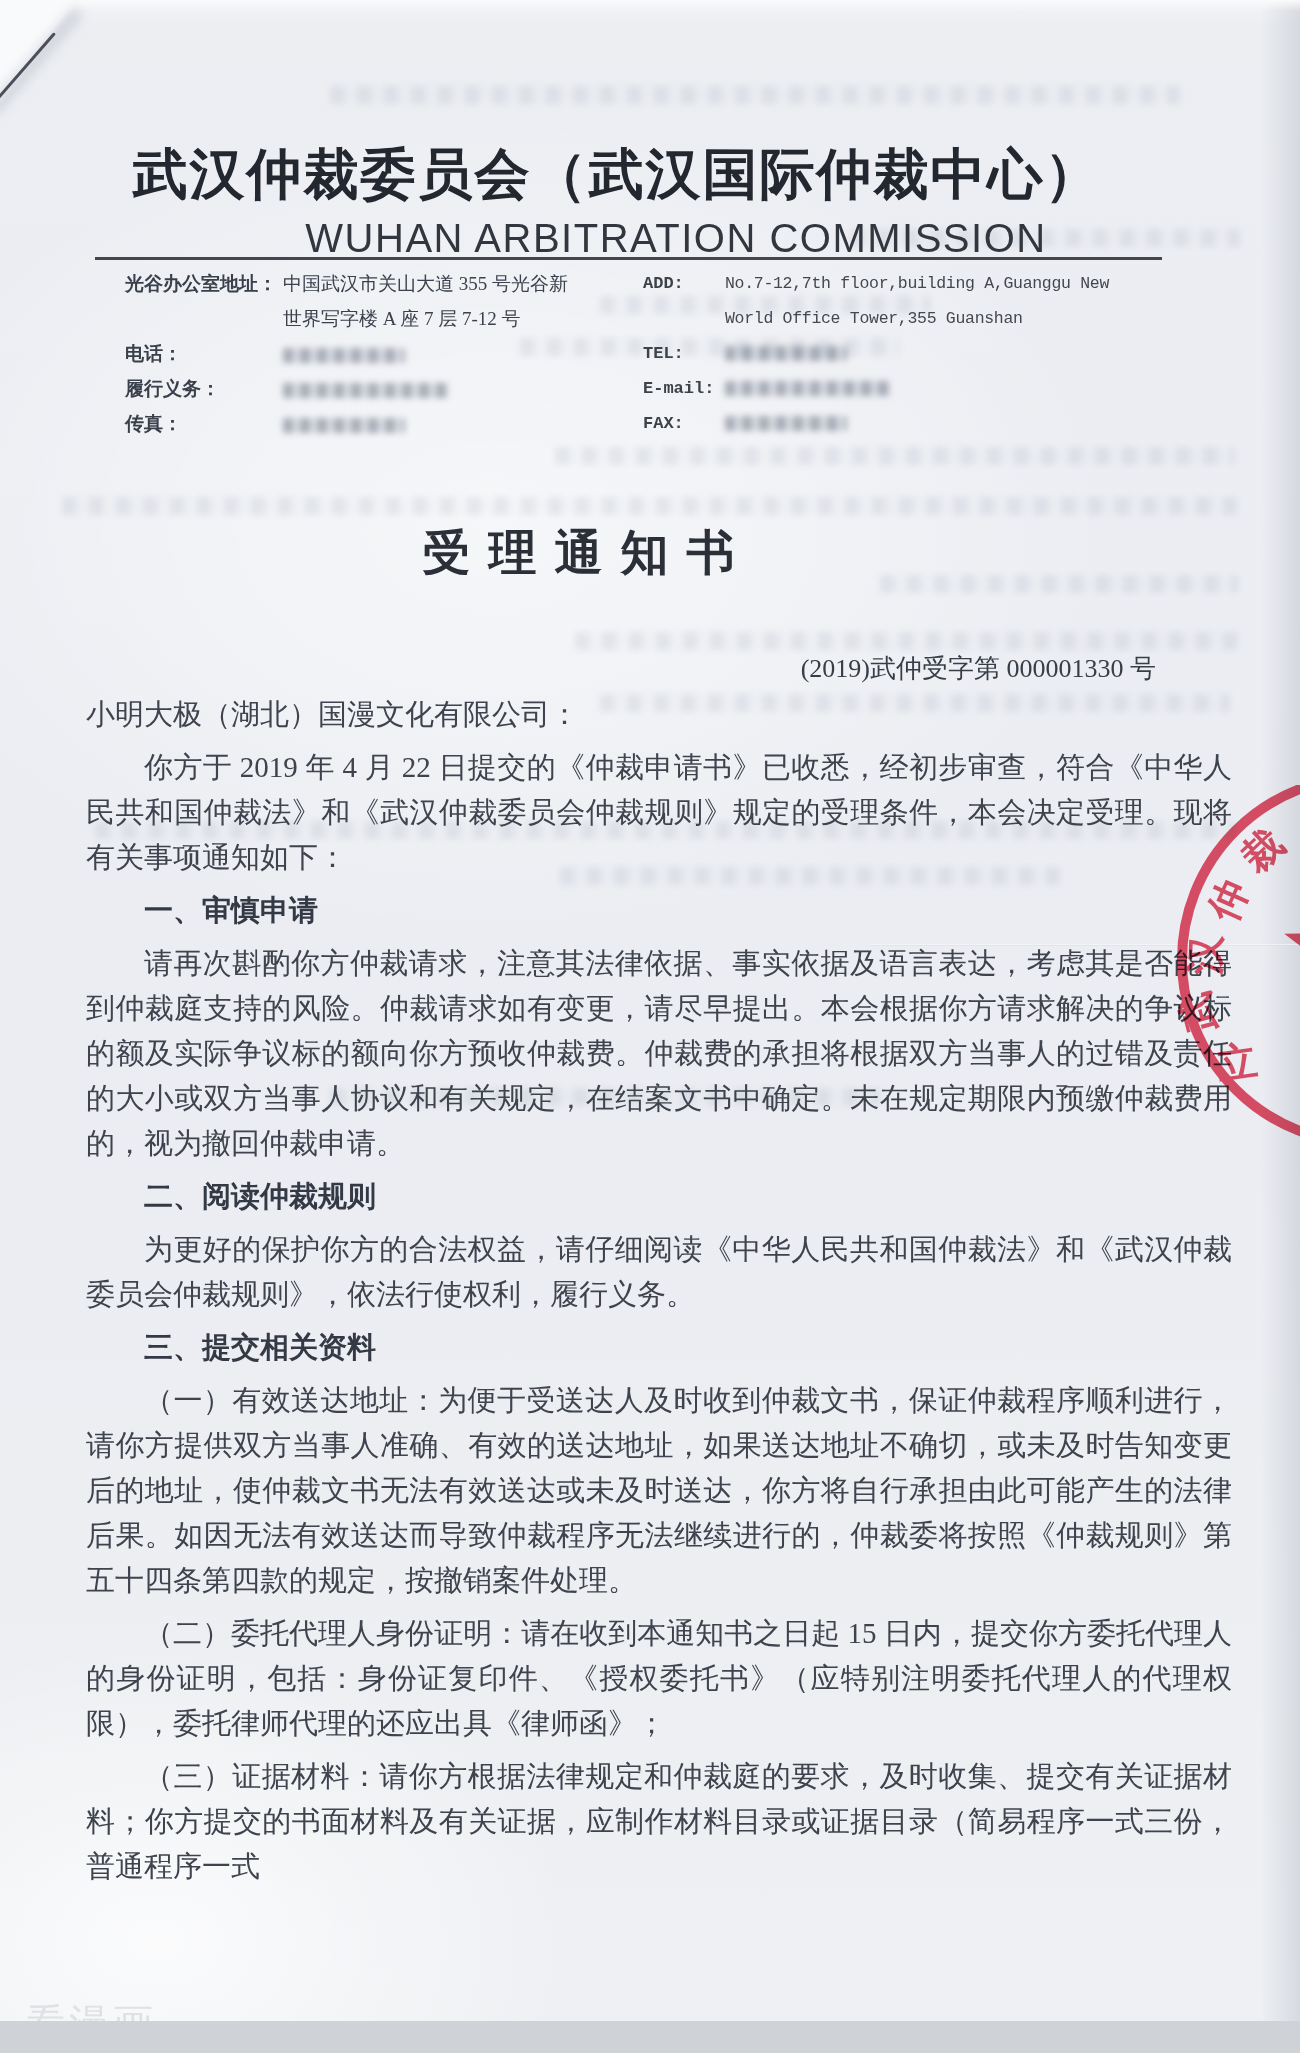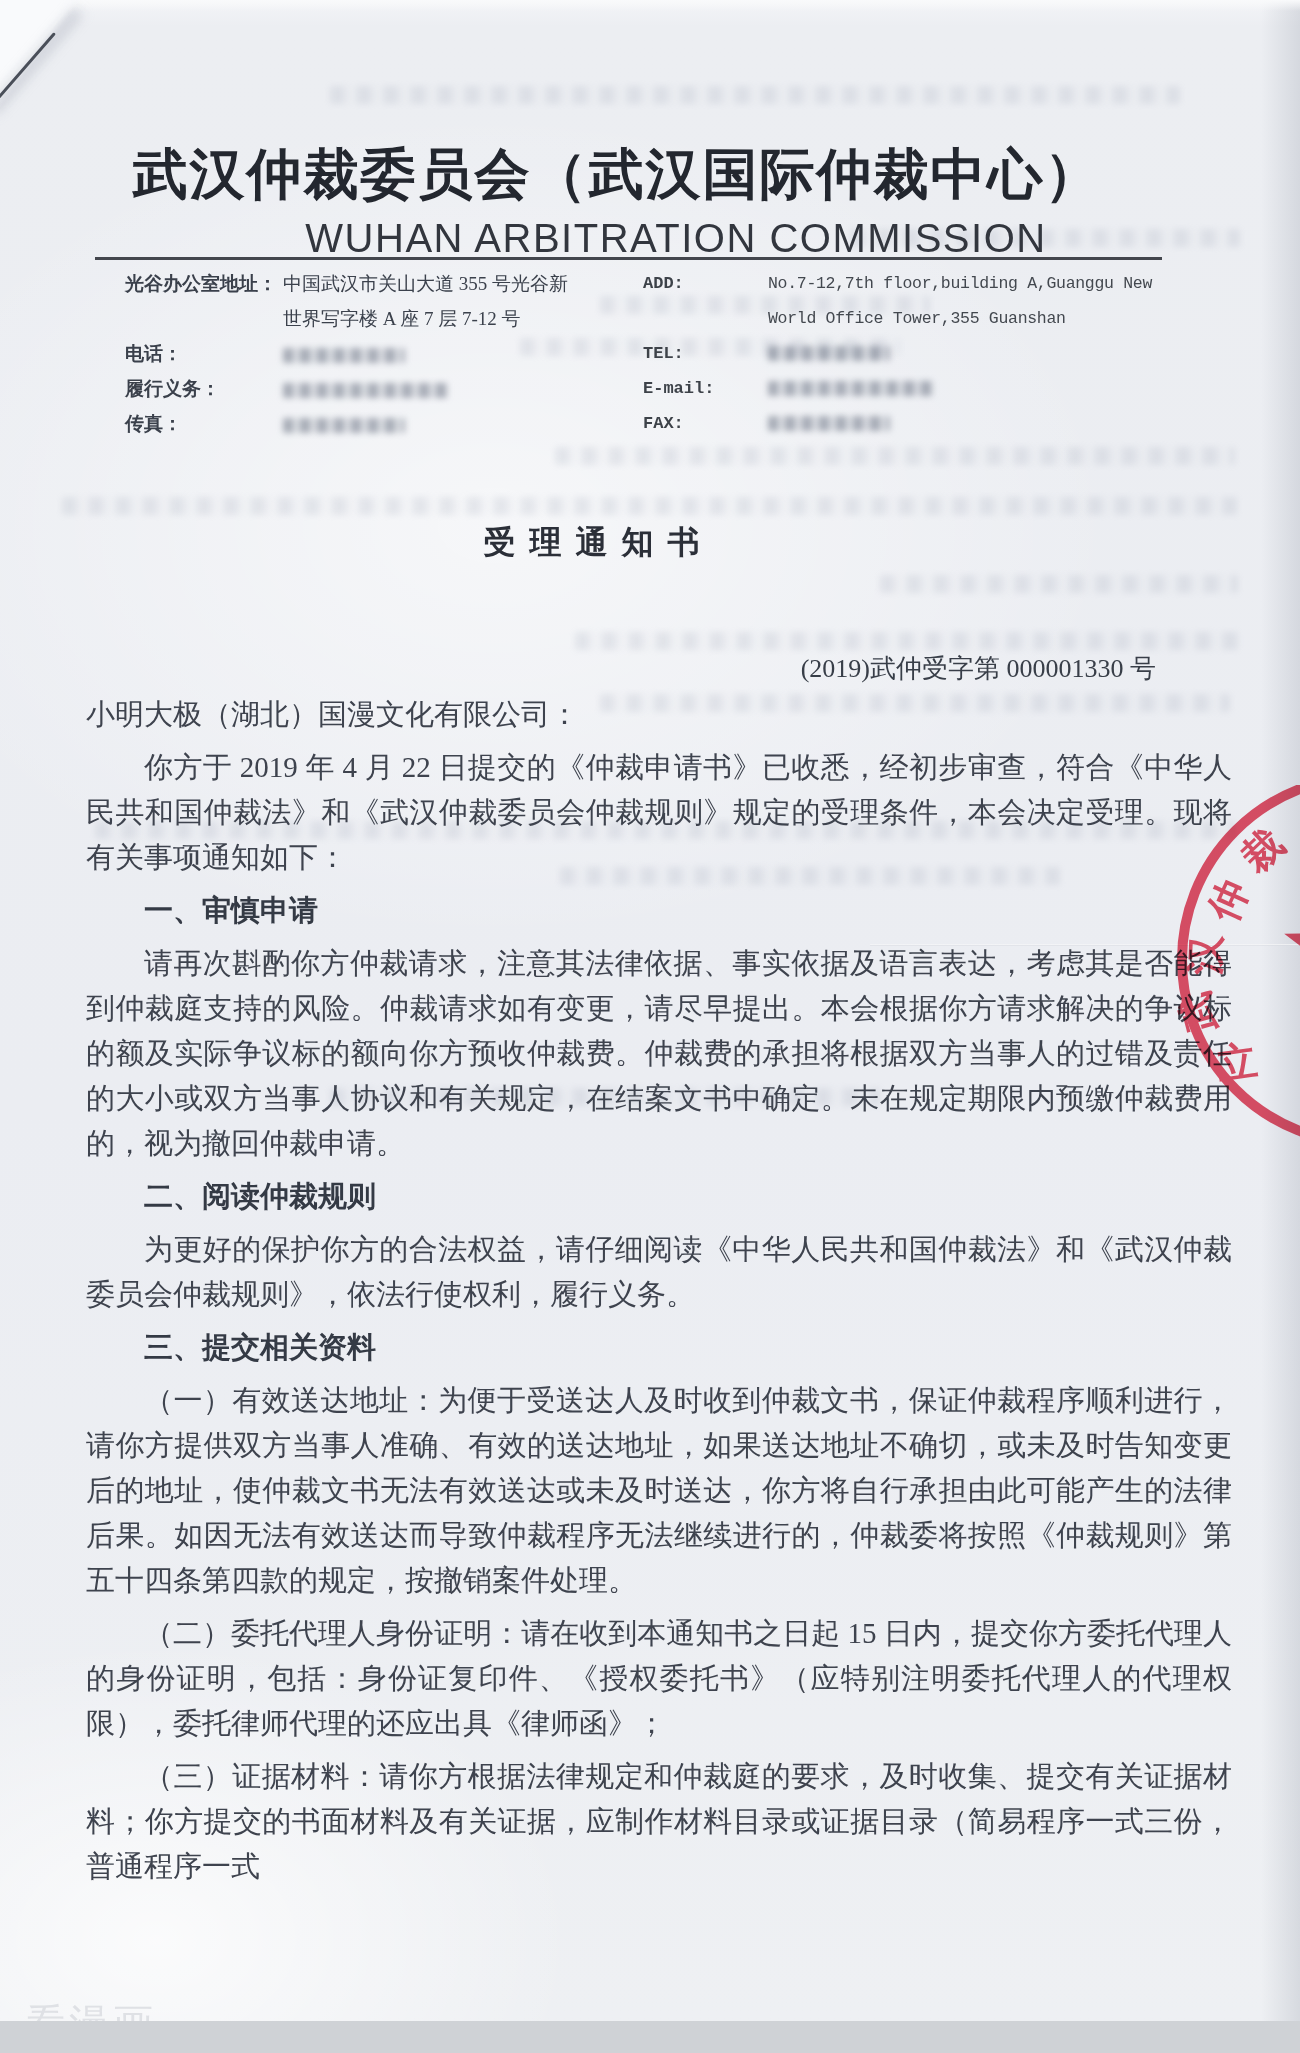--- a/index.html
+++ b/index.html
@@ -40,28 +40,28 @@
     font-size:40px; letter-spacing:1.5px; color:#32363e; }
   .rule { position:absolute; left:95px; top:257px; width:1067px; height:3px; background:#43464d; }
   
   .contact { position:absolute; left:125px; top:266px; width:1115px; }
   .crow { display:flex; align-items:center; height:35px; }
   .c1 { width:158px; font-size:19px; font-weight:600; color:#3a404b; }
   .c2 { width:360px; font-size:19px; color:#3b414c; }
   .c3 { width:82px;  font-family:"Liberation Mono","DejaVu Sans Mono",monospace;
         font-size:17px; font-weight:700; color:#3d4249; }
   .c4 { flex:1; font-family:"Liberation Mono","DejaVu Sans Mono",monospace;
-        font-size:16.5px; color:#43484f; letter-spacing:-0.3px;margin-left:43px; }
+        font-size:16.5px; color:#43484f; letter-spacing:-0.3px; }
   .redacted { display:inline-block; height:15px; border-radius:2px; vertical-align:middle;
     background:repeating-linear-gradient(90deg,
       rgba(108,116,132,0.55) 0 10px, rgba(108,116,132,0.18) 10px 17px);
     filter:blur(3px); }
   
   .notice-title { position:absolute; left:0; top:521px; width:1160px; text-align:center;
-    font-size:32px; font-weight:700; letter-spacing:3px; color:#2b2f38;padding-left:13px; }
+    font-size:48px; font-weight:700; letter-spacing:3px; color:#2b2f38; }
   .case-number { position:absolute; right:144px; top:651px; font-size:26px; color:#383e48; }
   .body { position:absolute; left:78px; top:684px; width:1162px;
     font-size:29px; line-height:45px; color:#3e434e; }
   .body p { margin:8px; text-indent:2em; text-align:justify; }
   .body p.no-indent { text-indent:0; }
   .body p.hd { font-weight:700; text-align:left; color:#343a45; }
   
   .stamp { position:absolute; left:1160px; top:785px; width:140px; height:400px;
     mix-blend-mode:multiply; opacity:0.88; }
   .stamp text { font-family:"Liberation Serif","DejaVu Serif",serif; font-weight:700;

